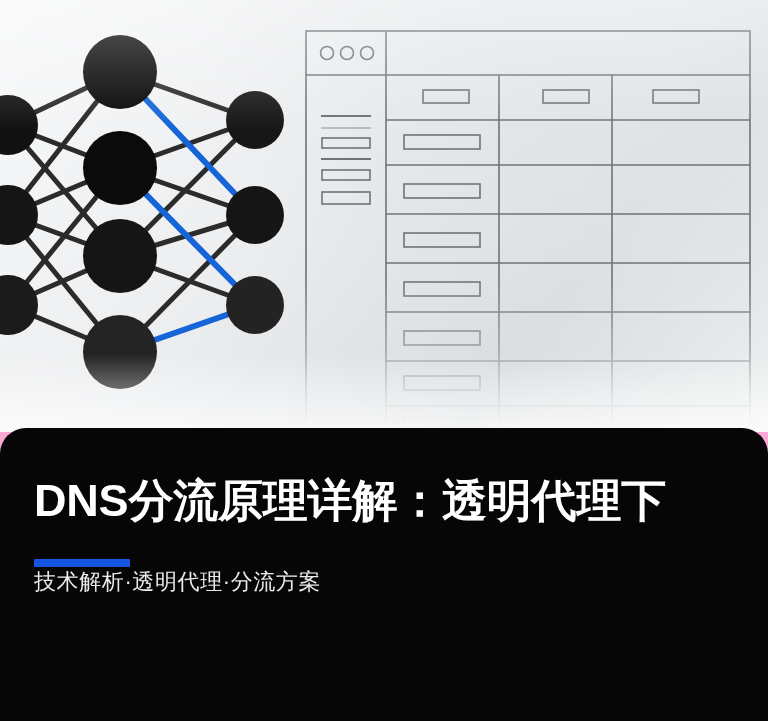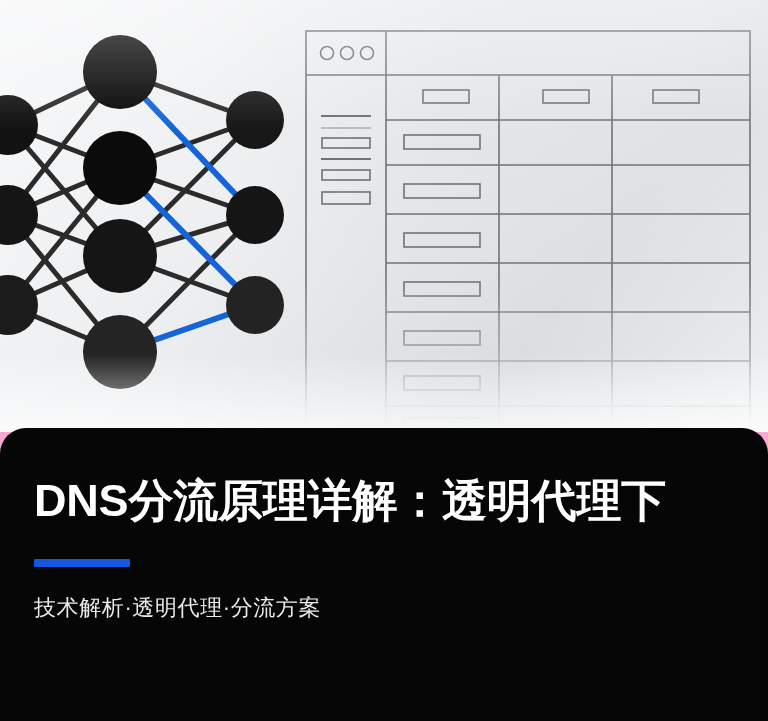--- a/index.html
+++ b/index.html
@@ -72,21 +72,20 @@
     white-space: nowrap;
   }
   .accent-rule {
     margin-top: 28px;
     width: 96px;
     height: 8px;
     background: #1556e0;
     border-radius: 1px;
   }
   .subtitle {
-    margin-top: 26px;
     color: #e9eaec;
     font-size: 22px;
     letter-spacing: 0.6px;
     font-weight: normal;
   }
 </style>
 </head>
 <body>
 
 <div id="cover">

